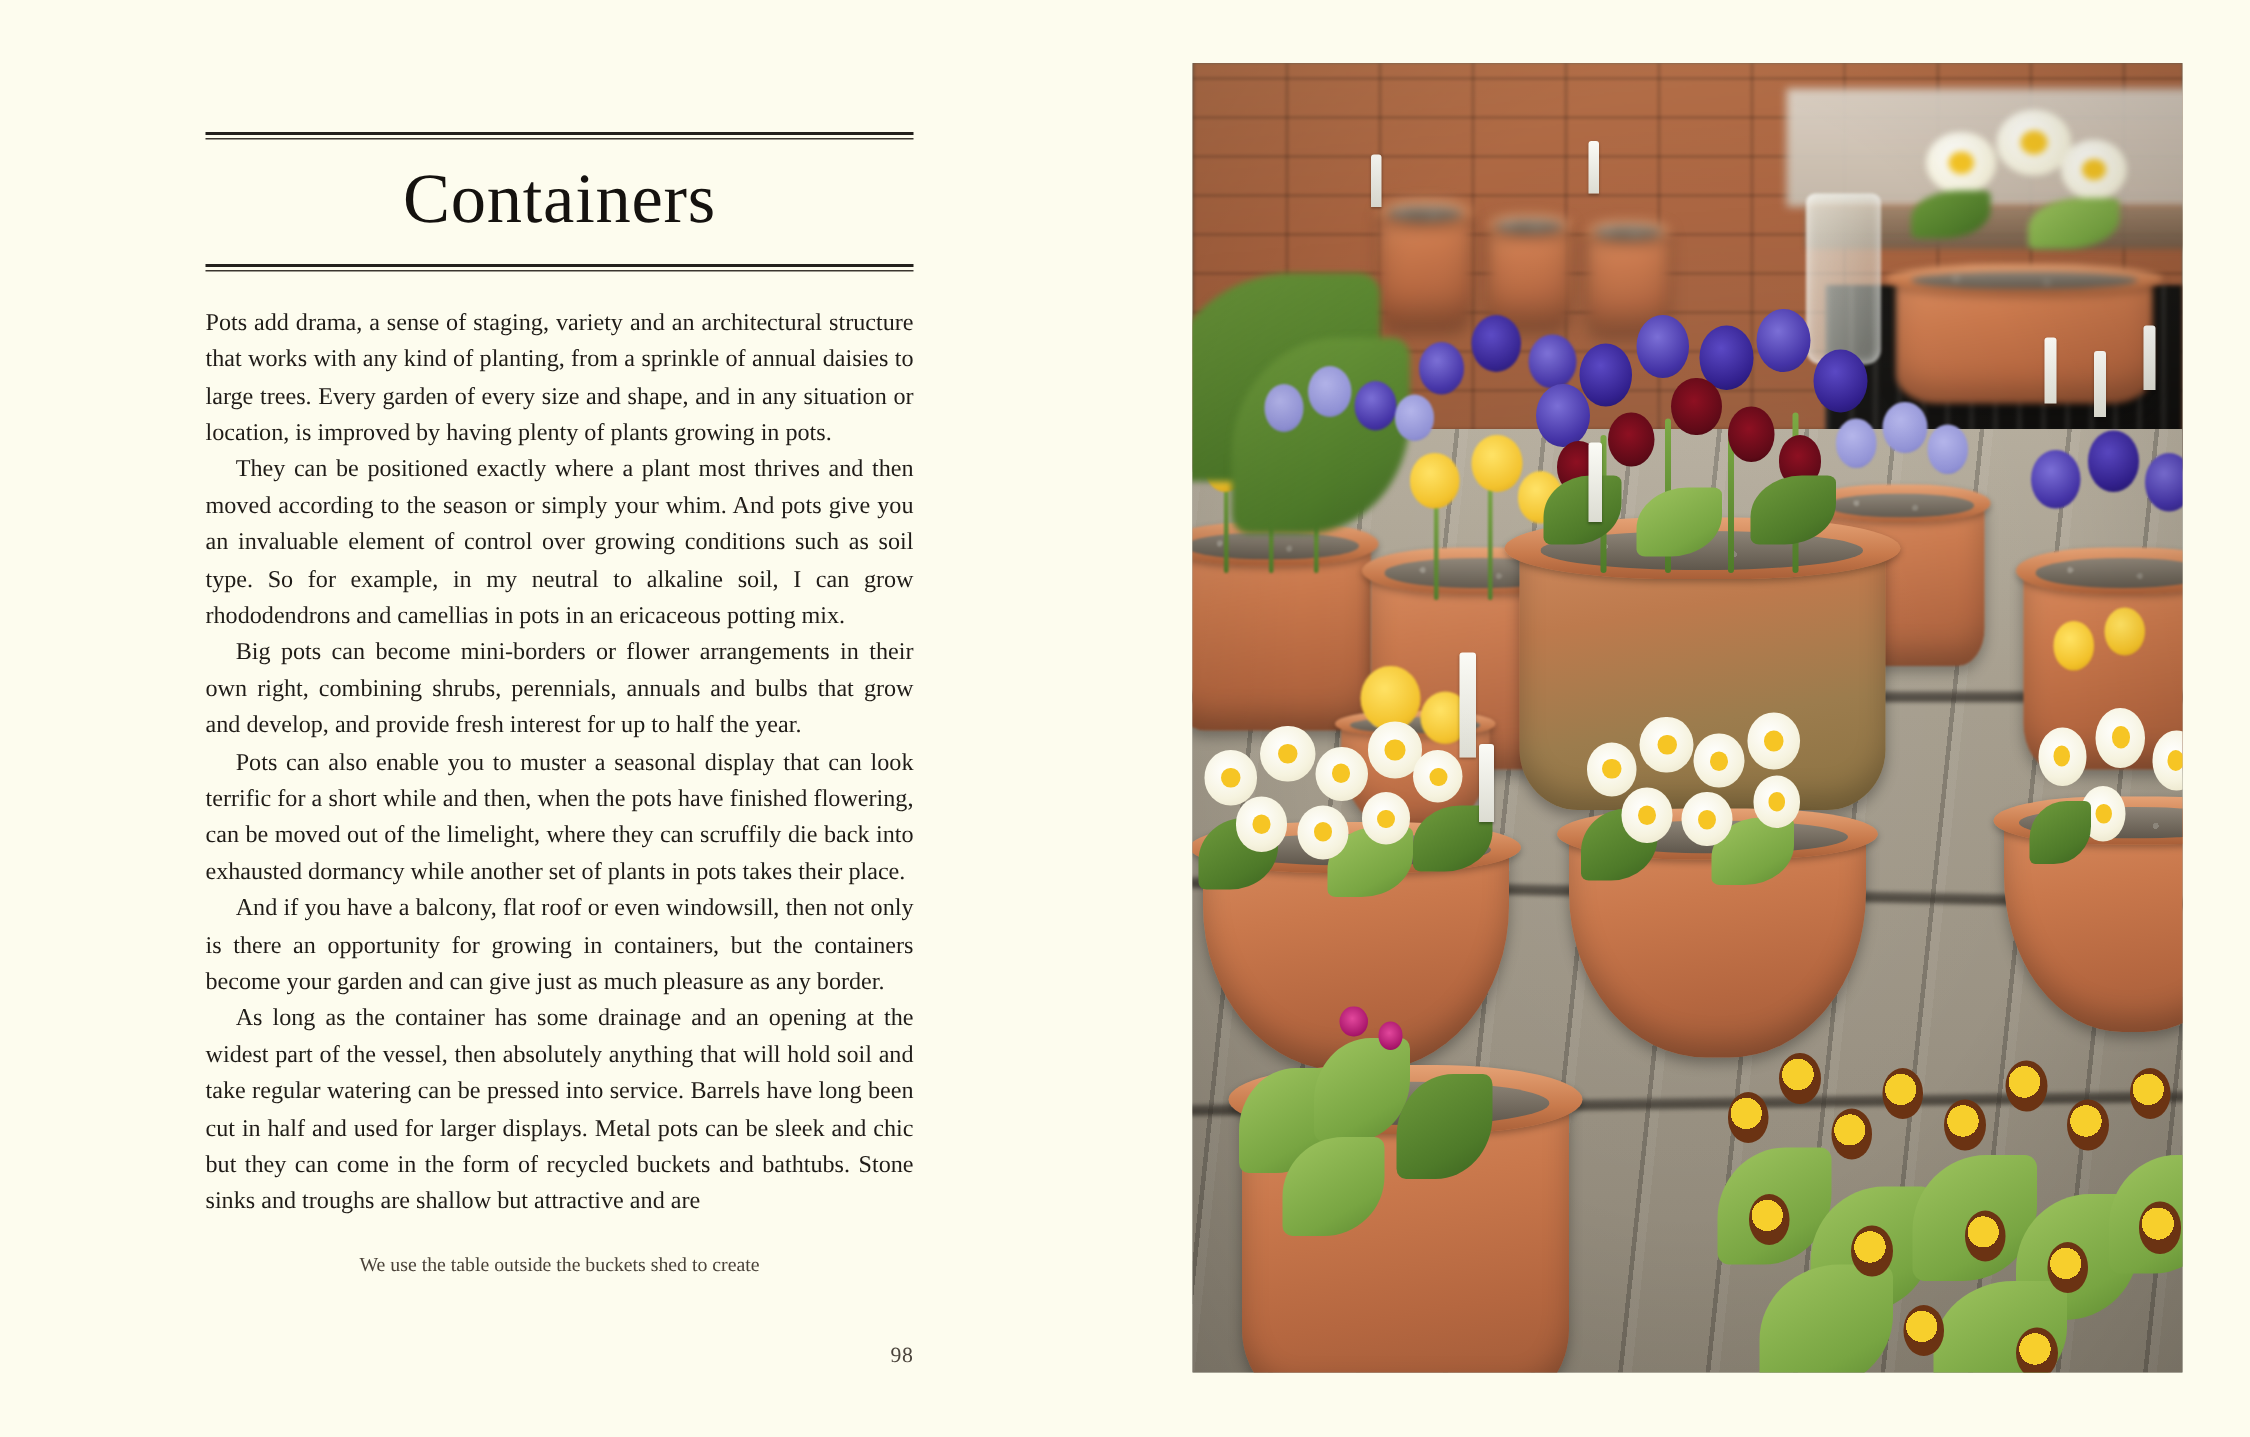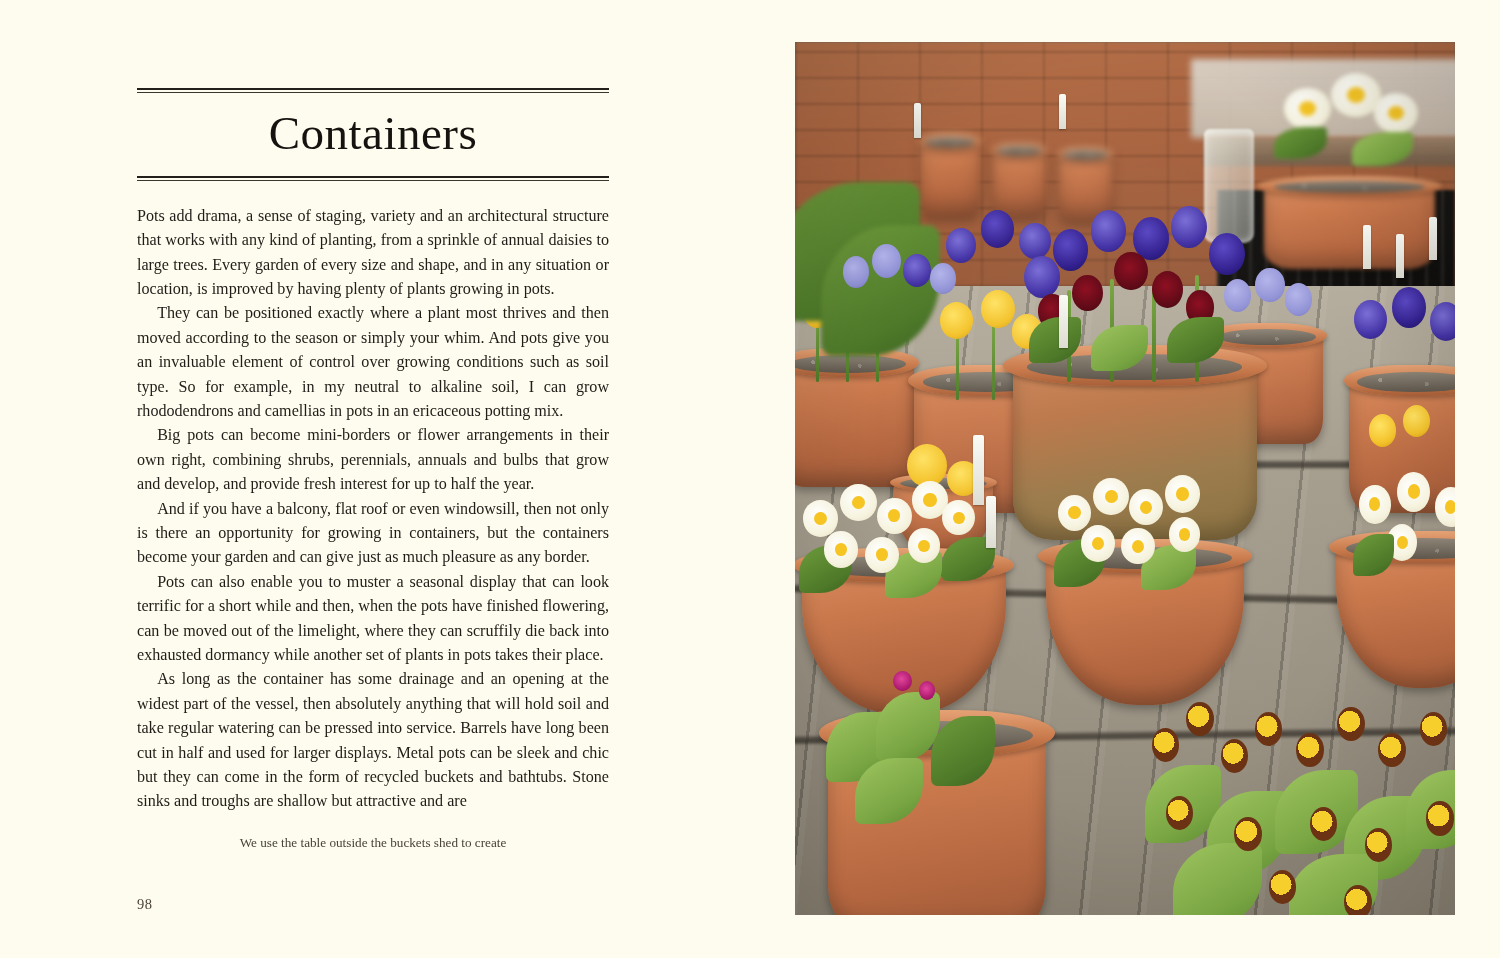--- a/index.html
+++ b/index.html
@@ -97,21 +97,21 @@
     font-style: normal;
   }
   .caption .line { display: block; }
   .caption .l2 { padding-left: 34px; }
 
   .folio {
     position: absolute;
     left: 137px;
     top: 896px;
     width: 472px;
-    text-align: left;
+    text-align: right;
     font-size: 14.5px;
     color: #4b443c;
     letter-spacing: 0.4px;
   }
 
   
   .page-right {
     position: relative;
     width: 750px;
     height: 958px;
@@ -297,22 +297,22 @@
 
       <div class="rule rule-bottom">
         <div class="thick"></div>
         <div class="thin"></div>
       </div>
 
       <div class="body-copy">
         <p>Pots add drama, a sense of staging, variety and an architectural structure that works with any kind of planting, from a sprinkle of annual daisies to large trees. Every garden of every size and shape, and in any situation or location, is improved by having plenty of plants growing in pots.</p>
         <p>They can be positioned exactly where a plant most thrives and then moved according to the season or simply your whim. And pots give you an invaluable element of control over growing conditions such as soil type. So for example, in my neutral to alkaline soil, I can grow rhododendrons and camellias in pots in an ericaceous potting mix.</p>
         <p>Big pots can become mini-borders or flower arrangements in their own right, combining shrubs, perennials, annuals and bulbs that grow and develop, and provide fresh interest for up to half the year.</p>
+        <p>Pots can also enable you to muster a seasonal display that can look terrific for a short while and then, when the pots have finished flowering, can be moved out of the limelight, where they can scruffily die back into exhausted dormancy while another set of plants in pots takes their place.</p>
         <p>And if you have a balcony, flat roof or even windowsill, then not only is there an opportunity for growing in containers, but the containers become your garden and can give just as much pleasure as any border.</p>
-        <p>Pots can also enable you to muster a seasonal display that can look terrific for a short while and then, when the pots have finished flowering, can be moved out of the limelight, where they can scruffily die back into exhausted dormancy while another set of plants in pots takes their place.</p>
         <p>As long as the container has some drainage and an opening at the widest part of the vessel, then absolutely anything that will hold soil and take regular watering can be pressed into service. Barrels have long been cut in half and used for larger displays. Metal pots can be sleek and chic but they can come in the form of recycled buckets and bathtubs. Stone sinks and troughs are shallow but attractive and are</p>
       </div>
 
     </div>
 
     <div class="caption">
       <span class="line l1">We use the table outside the buckets shed to create</span>
     </div>
 
     <div class="folio">98</div>

